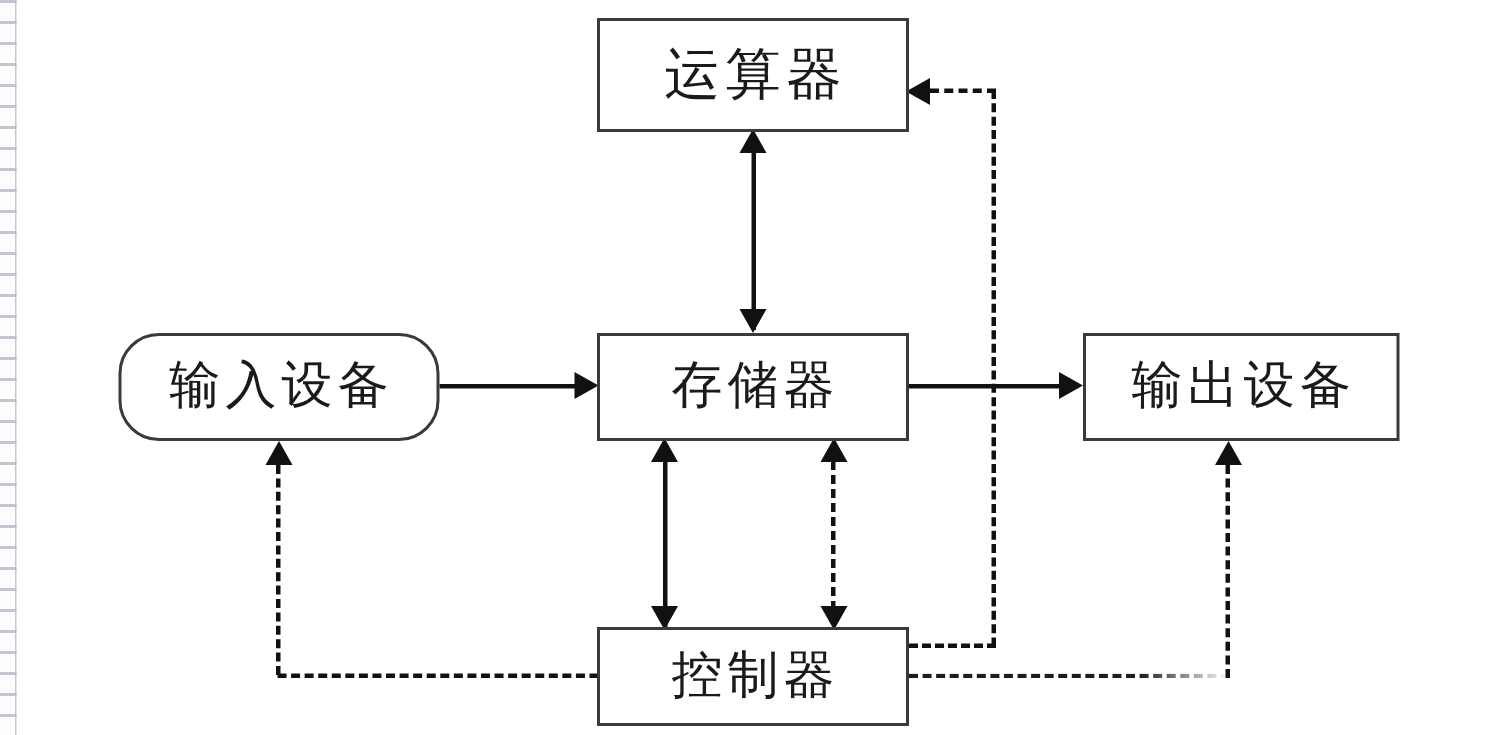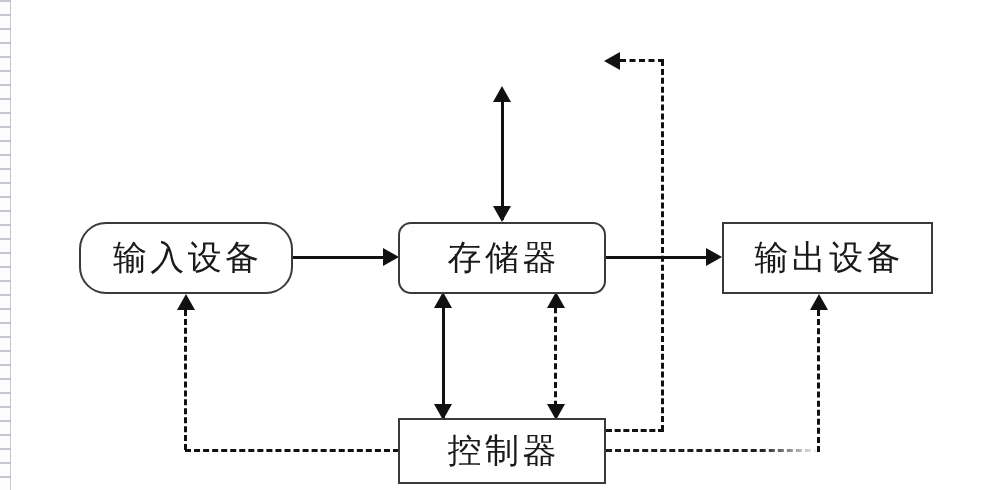--- a/index.html
+++ b/index.html
@@ -59,21 +59,21 @@
     white-space: nowrap;
     z-index: 5;
   }
   .node-label {
     display: block;
     line-height: 1;
   }
 
   #node-alu      { left: 398px; top: 12px;  width: 208px; height: 76px;  font-size: 37px; }
   #node-input    { left: 79px;  top: 222px; width: 214px; height: 72px;  font-size: 34px; border-radius: 27px; }
-  #node-memory   { left: 398px; top: 222px; width: 208px; height: 72px;  font-size: 34px; border-radius: 13px; }
+  #node-memory   { left: 398px; top: 222px; width: 208px; height: 72px;  font-size: 34px; }
   #node-output   { left: 722px; top: 222px; width: 211px; height: 72px;  font-size: 34px; }
   #node-control  { left: 398px; top: 418px; width: 208px; height: 66px;  font-size: 34px; }
 
   
   .edge {
     position: absolute;
     z-index: 2;
   }
   .ln-v-solid {
     background: #111111;
@@ -142,20 +142,23 @@
   <div class="arrow arrow-left" style="left:604px; top:52px;"></div>
 
   <div class="edge ln-h-dash" style="left:185px; top:449px; width:214px;"></div>
   <div class="edge ln-v-dash" style="left:184px; top:310px; height:140px;"></div>
   <div class="arrow arrow-up" style="left:177px; top:294px;"></div>
 
   <div class="edge ln-h-dash-fade" style="left:606px; top:449px; width:214px;"></div>
   <div class="edge ln-v-dash" style="left:817px; top:310px; height:142px;"></div>
   <div class="arrow arrow-up" style="left:810px; top:294px;"></div>
 
+  <div class="node" id="node-alu">
+    <span class="node-label">运算器</span>
+  </div>
 
   <div class="node" id="node-input">
     <span class="node-label">输入设备</span>
   </div>
 
   <div class="node" id="node-memory">
     <span class="node-label">存储器</span>
   </div>
 
   <div class="node" id="node-output">

